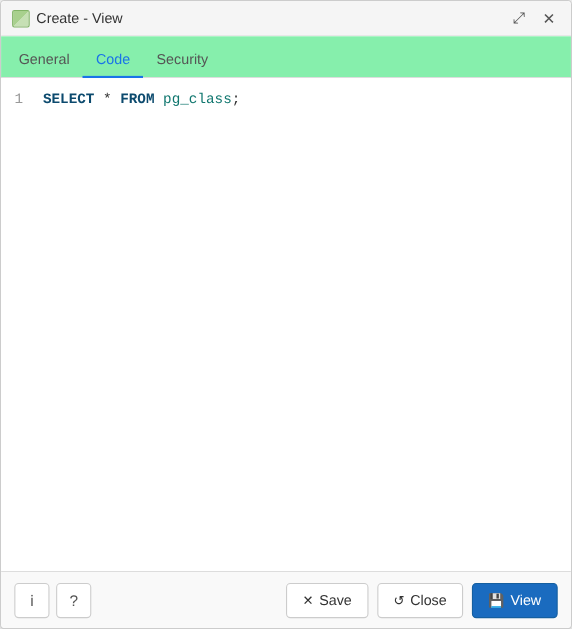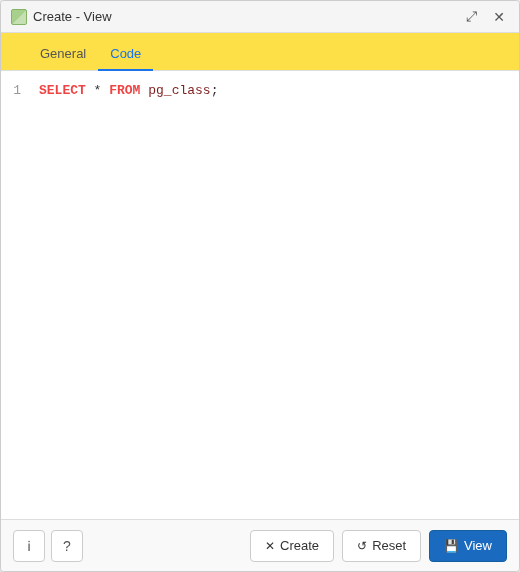--- a/index.html
+++ b/index.html
@@ -61,23 +61,23 @@
       font-size: 14px;
       padding: 2px 4px;
       border-radius: 2px;
       display: flex;
       align-items: center;
       justify-content: center;
     }
     .tabs {
       display: flex;
       align-items: flex-end;
-      padding: 0 27px;
+      padding: 0 4px;
       border-bottom: 1px solid #ddd;
-      background: #fde047;
+      background: #86efac;
       height: 38px;
     }
     .tab {
       padding: 8px 12px;
       cursor: pointer;
       font-size: 13px;
       color: #555;
       border-bottom: 2px solid transparent;
       margin-bottom: -1px;
     }
@@ -106,22 +106,22 @@
     }
     .code-content {
       flex: 1;
       font-family: 'Courier New', Courier, monospace;
       font-size: 13px;
       line-height: 1.6;
       color: #333;
       padding: 2px 8px;
       white-space: pre;
     }
-    .code-keyword { color: #ef4444; font-weight: bold; }
-    .code-function { color: #7f1d1d; }
+    .code-keyword { color: #0c4a6e; font-weight: bold; }
+    .code-function { color: #0f766e; }
     .footer {
       display: flex;
       align-items: center;
       padding: 8px 12px;
       border-top: 1px solid #ddd;
       background: #f9f9f9;
       border-radius: 0 0 4px 4px;
       height: 52px;
     }
     .footer-left {
@@ -176,42 +176,43 @@
     <span class="title-bar-title">Create - View</span>
     <div class="title-bar-controls">
       <button class="title-bar-btn">⤢</button>
       <button class="title-bar-btn">✕</button>
     </div>
   </div>
 
   <div class="tabs">
     <div class="tab">General</div>
     <div class="tab active">Code</div>
+    <div class="tab">Security</div>
   </div>
 
   <div class="code-area">
     <div class="line-numbers">
       <div>1</div>
     </div>
     <div class="code-content"><span class="code-keyword">SELECT</span> * <span class="code-keyword">FROM</span> <span class="code-function">pg_class</span>;</div>
   </div>
 
   <div class="footer">
     <div class="footer-left">
       <button class="footer-icon-btn">ℹ</button>
       <button class="footer-icon-btn">?</button>
     </div>
     <div class="footer-right">
       <button class="btn">
         <span class="btn-icon">✕</span>
-        <span>Create</span>
+        <span>Save</span>
       </button>
       <button class="btn">
         <span class="btn-icon">↺</span>
-        <span>Reset</span>
+        <span>Close</span>
       </button>
       <button class="btn btn-primary">
         <span class="btn-icon">💾</span>
         <span>View</span>
       </button>
     </div>
   </div>
 </div>
 
 </body></html>

